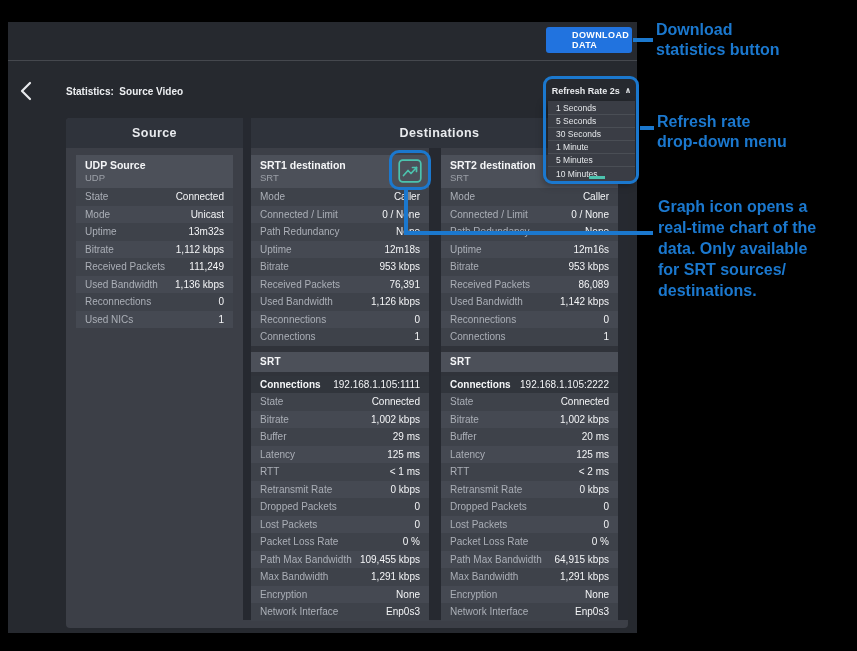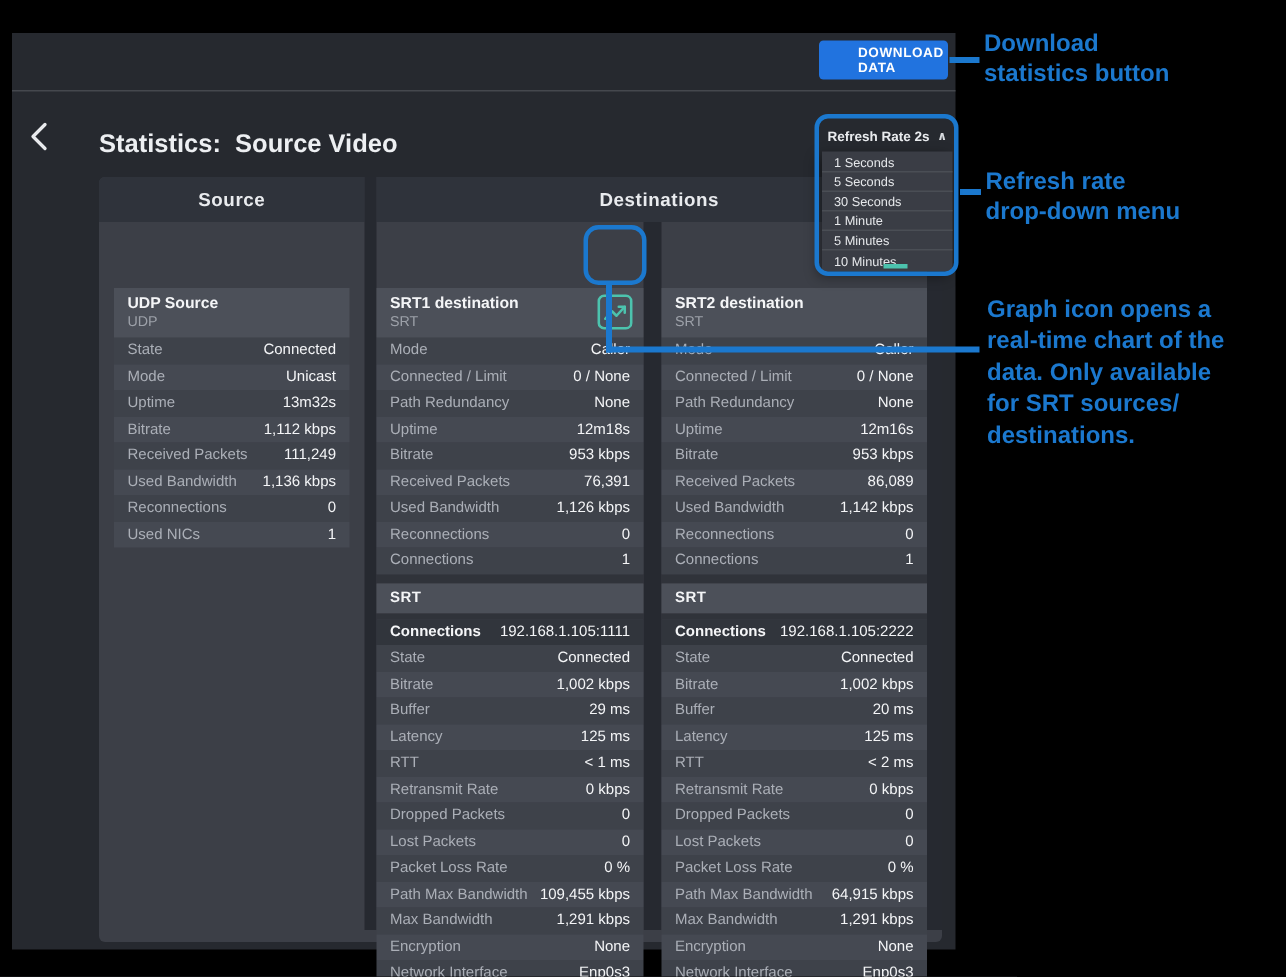--- a/index.html
+++ b/index.html
@@ -11,35 +11,35 @@
   body{background:#000;font-family:"Liberation Sans","DejaVu Sans",sans-serif;}
   .stage{position:relative;width:857px;height:651px;background:#000;overflow:hidden;}
 
   
   .panel{position:absolute;left:8px;top:22px;width:629px;height:611px;background:#26292F;}
   .top-divider{position:absolute;left:8px;top:60px;width:629px;height:1px;background:#45484E;}
   .download-btn{position:absolute;left:546px;top:27px;width:86px;height:26px;background:var(--btn-blue);
     border-radius:3px;color:#FFF;font-size:9px;font-weight:700;letter-spacing:.4px;
     display:flex;align-items:center;justify-content:center;cursor:pointer;z-index:5;padding-left:26px;}
   .back{position:absolute;left:18px;top:80px;width:16px;height:22px;cursor:pointer;}
-  .page-title{position:absolute;left:66px;top:86px;color:#EDEFF2;font-size:17px;font-weight:700;white-space:pre;}
+  .page-title{position:absolute;left:66px;top:86px;color:#EDEFF2;font-size:10px;font-weight:700;white-space:pre;}
 
   
   .container{position:absolute;left:66px;top:118px;width:562px;height:510px;background:#3C3F47;border-radius:4px;}
   .col-head{position:absolute;top:118px;height:30px;background:#2F333B;color:#E9EBEE;
     font-size:12.5px;font-weight:700;letter-spacing:.4px;text-align:center;line-height:30px;z-index:2;}
   .col-head.source{left:66px;width:177px;border-top-left-radius:4px;text-align:center;}
   .col-head.dest{left:251px;width:377px;border-top-right-radius:4px;}
   .gutter{position:absolute;background:#262930;z-index:2;}
   .gutter.g1{left:243px;top:118px;width:8px;height:502px;}
   .gutter.g2{left:429px;top:148px;width:12px;height:472px;}
   .gutter.g3{left:618px;top:148px;width:10px;height:472px;}
 
   
-  .card{position:absolute;z-index:3;margin-top:37px;}
+  .card{position:absolute;z-index:3;}
   .card-head{background:#4C5059;padding:4px 9px 5px 9px;position:relative;height:33px;}
   .card-title{color:#F4F5F7;font-size:10.5px;font-weight:700;line-height:13px;}
   .card-sub{color:#9CA0A8;font-size:9.5px;line-height:11px;}
   .graph-btn{position:absolute;right:7px;top:4px;width:24px;height:24px;cursor:pointer;}
   .rows .row,.srt-rows .row{display:flex;justify-content:space-between;align-items:center;
     height:17.5px;padding:0 9px;}
   .row .lab{color:#ABAFB7;font-size:10px;}
   .row .val{color:#F4F5F7;font-size:10px;font-weight:400;}
   .rows .row:nth-child(odd){background:#3E424A;}
   .rows .row:nth-child(even){background:#454952;}

